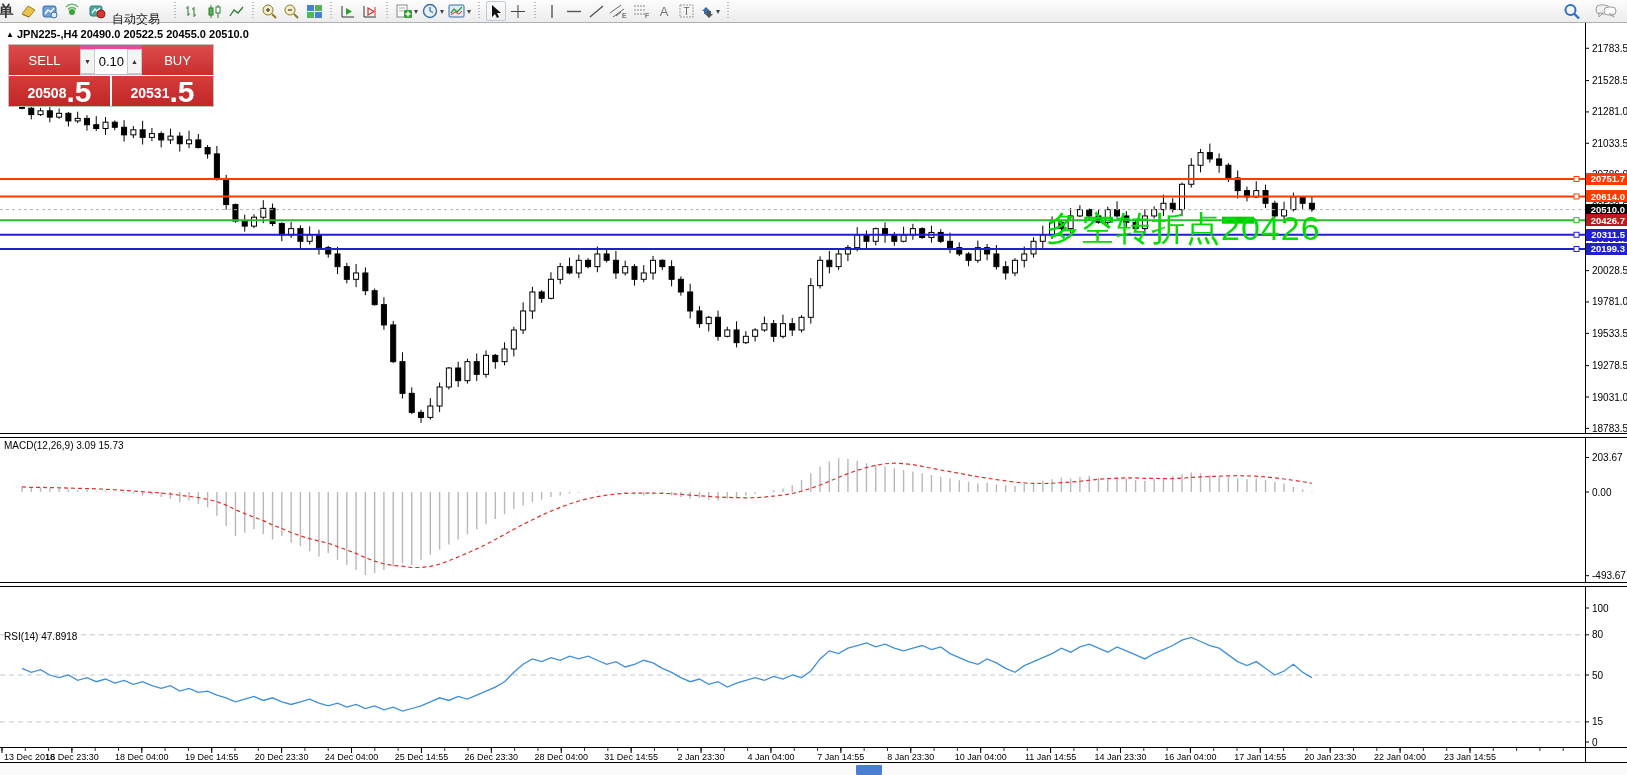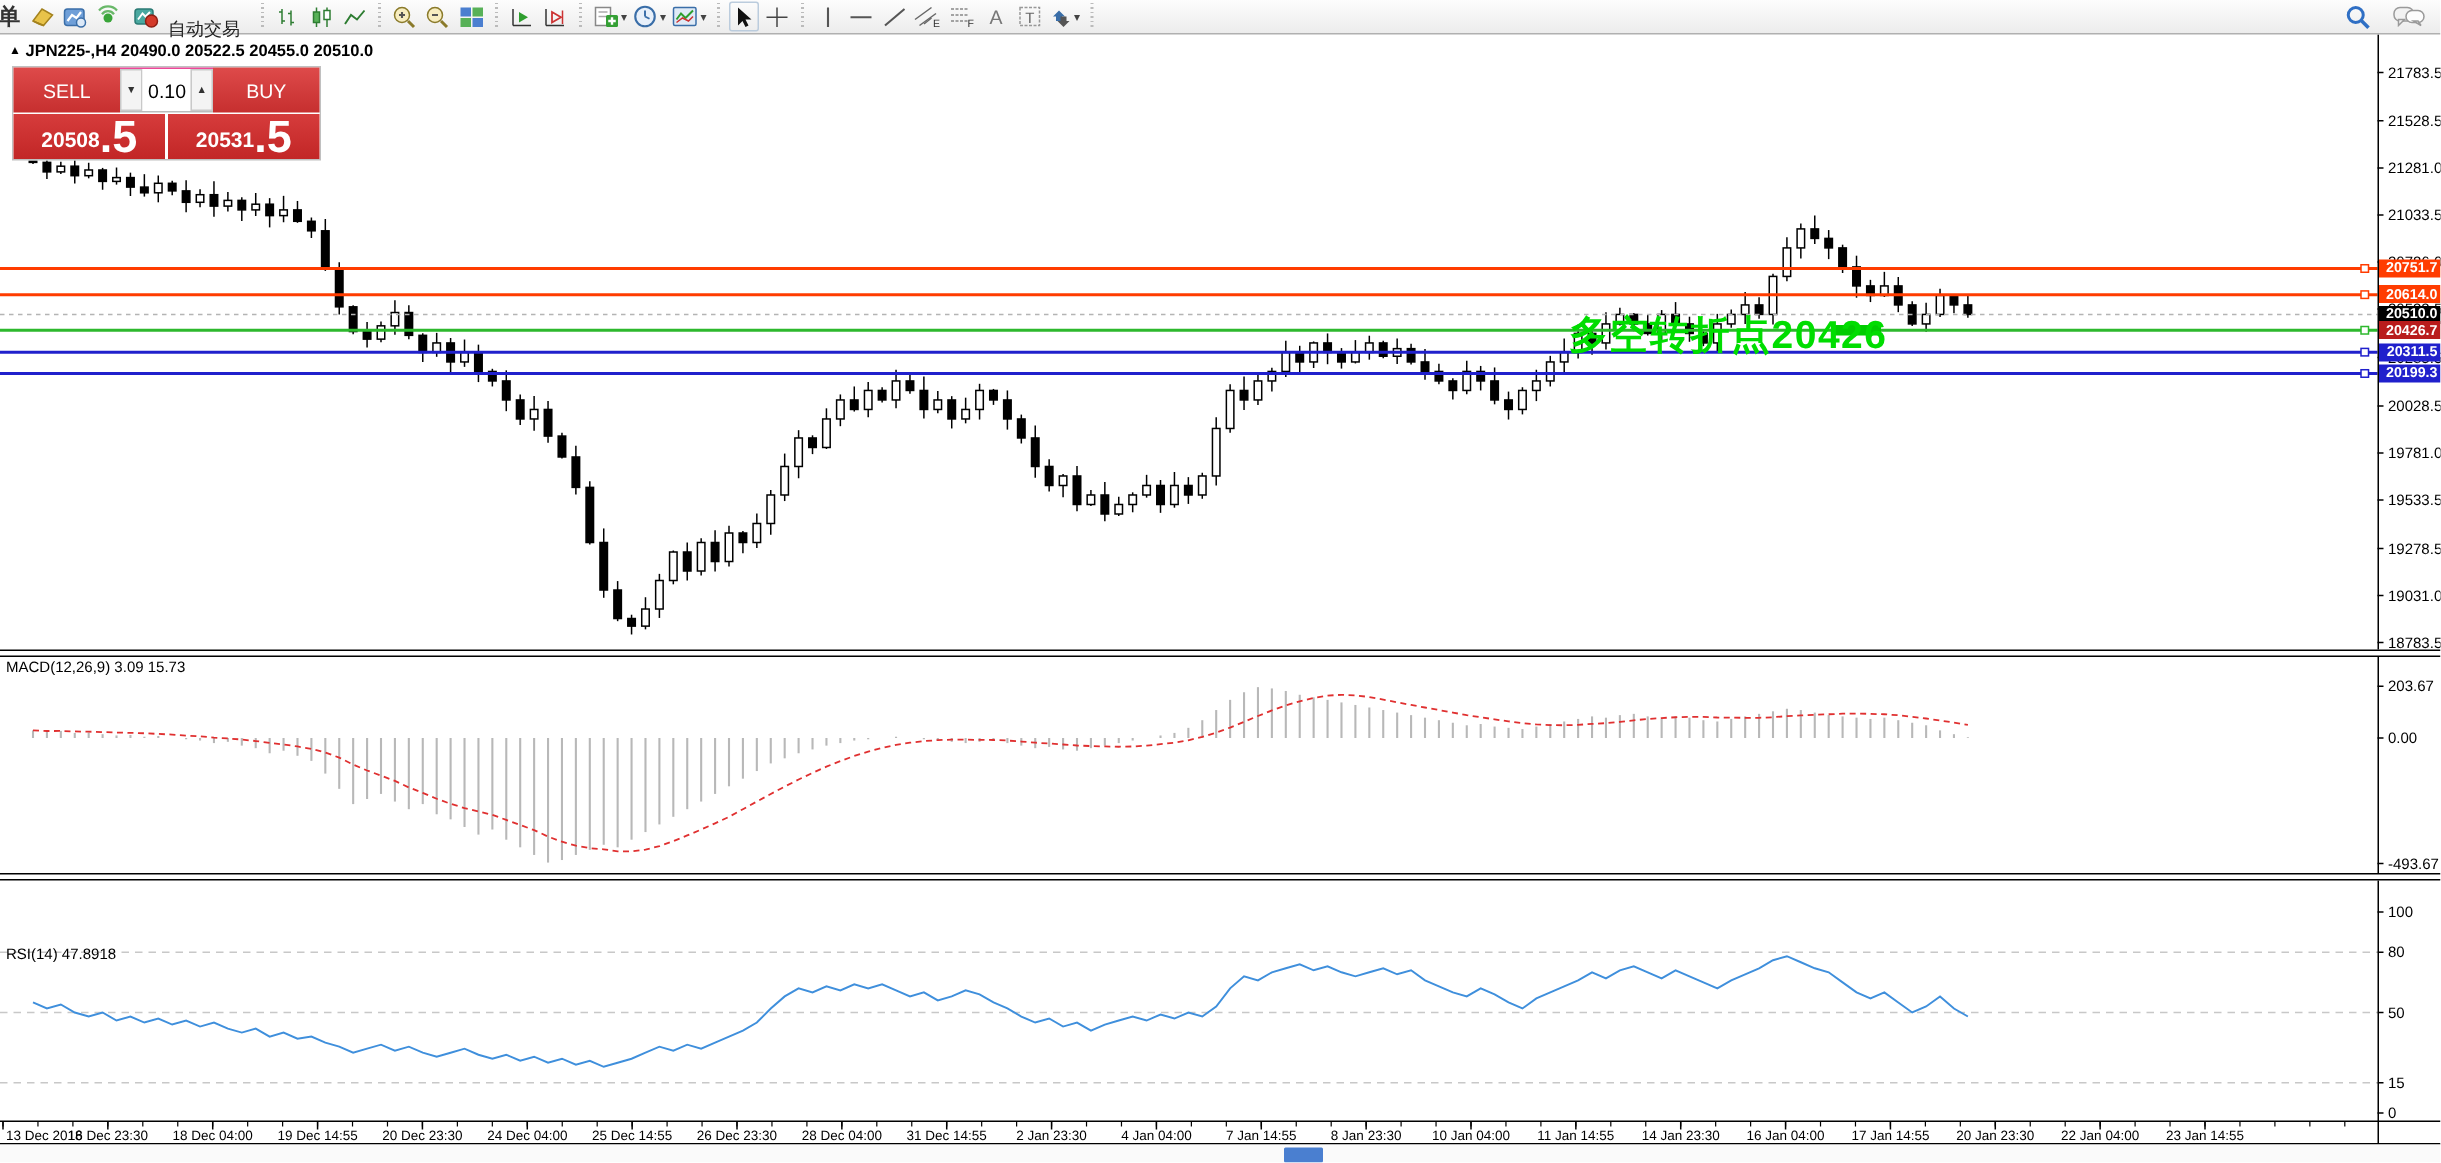--- a/index.html
+++ b/index.html
@@ -32,36 +32,36 @@
 
   .ohlc-title { position:absolute; left:6px; top:28px; font-size:11px; font-weight:bold; color:#000; z-index:20; }
   .ind-label { position:absolute; left:4px; font-size:10px; color:#000; z-index:20; }
 
   
   .trade-panel { position:absolute; left:8px; top:44px; width:206px; z-index:25;
     border:1px solid #c0c0c0; background:#fff; }
   .tp-row1 { display:flex; height:30px; }
   .tp-sell,.tp-buy { width:72px; background:linear-gradient(#de4a4a,#c62f2f); color:#fff;
     font-size:13px; display:flex; align-items:center; justify-content:center; cursor:pointer; }
-  .tp-stepper { width:62px; display:flex; border-top:1px solid #ec4899; border-bottom:1px solid #bbb; }
+  .tp-stepper { width:62px; display:flex; border-top:4px solid #ec4899; border-bottom:1px solid #bbb; }
   .tp-spin { width:15px; background:#f4f4f4; border:1px solid #c9c9c9; font-size:7px; color:#333;
     display:flex; align-items:center; justify-content:center; cursor:pointer; }
   .tp-vol { width:32px; border:none; outline:none; text-align:right; font-size:13px; padding-right:3px;
     font-family:"Liberation Sans",sans-serif; }
   .tp-row2 { display:flex; height:31px; gap:2px; background:#fff; padding-top:1px; }
   .tp-price { flex:1; background:linear-gradient(#d63c3c,#c22626); color:#fff; display:flex;
     align-items:flex-end; justify-content:center; overflow:hidden; }
   .tp-main { font-size:14px; font-weight:bold; line-height:26px; }
   .tp-big { font-size:30px; font-weight:bold; line-height:28px; }
 
   
   .tag { position:absolute; left:1586px; width:41px; height:12px; color:#fff; font-size:9.5px; font-weight:bold;
     display:flex; align-items:center; justify-content:flex-end; padding-right:2px; z-index:12; }
 
-  .annotation { position:absolute; left:1046px; top:206px; font-size:26px; font-weight:bold;
+  .annotation { position:absolute; left:1046px; top:206px; font-size:34px; font-weight:normal;
     color:#00dd00; z-index:15; letter-spacing:1px; white-space:nowrap; }
 
   .axis-strip { position:absolute; z-index:4; }
   svg.layer { position:absolute; left:0; top:0; z-index:3; pointer-events:none; }
 
   .bottom-strip { position:absolute; left:0; top:763px; width:1627px; height:12px; background:#fafafa; z-index:8; }
   .taskbar-item { position:absolute; left:856px; top:765px; width:26px; height:10px; background:#4a7fd0;
     border-radius:1px; z-index:9; }
 </style>
 </head>

